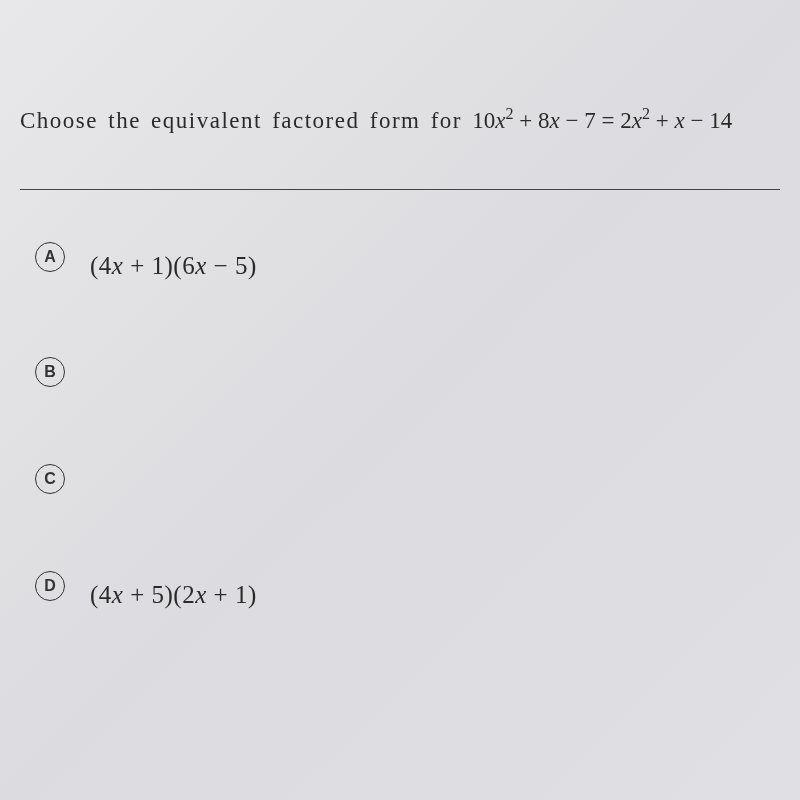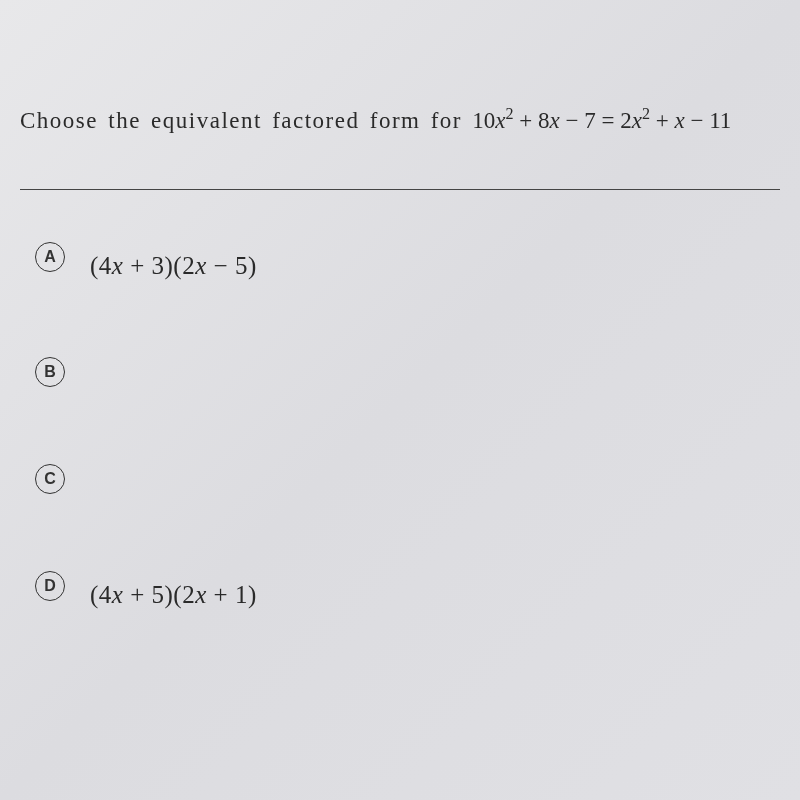--- a/index.html
+++ b/index.html
@@ -79,29 +79,29 @@
     .option-text .num {
       font-style: normal;
     }
   </style>
 </head>
 <body>
 
 <div class="page">
   <div class="question-text">
     <span>Choose the equivalent factored form for</span>
-    <span class="math"><span class="num">10</span>x<sup>2</sup> <span class="num">+ 8</span>x <span class="num">− 7 = 2</span>x<sup>2</sup> <span class="num">+</span> x <span class="num">− 11</span></span>
+    <span class="math"><span class="num">10</span>x<sup>2</sup> <span class="num">+ 8</span>x <span class="num">− 7 = 2</span>x<sup>2</sup> <span class="num">+</span> x <span class="num">− 14</span></span>
   </div>
 
   <hr class="divider">
 
   <div class="options">
     <div class="option">
       <div class="option-letter">A</div>
-      <div class="option-text"><span class="num">(4</span>x <span class="num">+ 3)(2</span>x <span class="num">− 5)</span></div>
+      <div class="option-text"><span class="num">(4</span>x <span class="num">+ 1)(6</span>x <span class="num">− 5)</span></div>
     </div>
     <div class="option">
       <div class="option-letter">B</div>
     </div>
     <div class="option">
       <div class="option-letter">C</div>
     </div>
     <div class="option">
       <div class="option-letter">D</div>
       <div class="option-text"><span class="num">(4</span>x <span class="num">+ 5)(2</span>x <span class="num">+ 1)</span></div>

